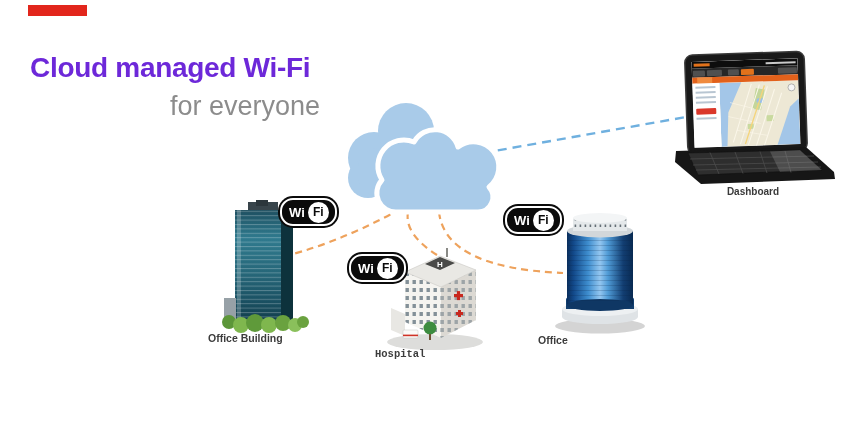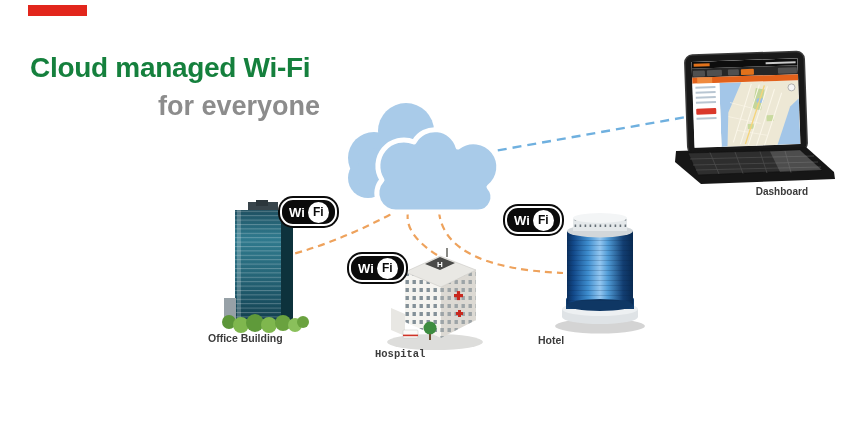--- a/index.html
+++ b/index.html
@@ -8,25 +8,25 @@
     position:relative; width:863px; height:430px; background:#ffffff;
     overflow:hidden; font-family:"Liberation Sans", sans-serif;
   }
   .abs { position:absolute; }
   svg { display:block; }
 
   
   .red-bar { left:28px; top:5px; width:59px; height:11px; background:#e2261c; }
   .title {
     left:30px; top:52px; font-size:28px; font-weight:bold; letter-spacing:-0.3px;
-    color:#15803d; white-space:nowrap;
+    color:#6d28d9; white-space:nowrap;
   }
   .subtitle {
     left:120px; top:91px; width:200px; text-align:right;
-    font-size:27px; font-weight:700; color:#8c8c8c; white-space:nowrap;
+    font-size:27px; font-weight:400; color:#8c8c8c; white-space:nowrap;
   }
 
   
   .wifi-badge {
     width:57px; height:28px; background:#0b0b0b; border:2px solid #ffffff;
     box-shadow:0 0 0 2px #0b0b0b; border-radius:13px;
     display:flex; align-items:center; z-index:4;
   }
   .wifi-badge .wi {
     color:#ffffff; font-weight:bold; font-size:13px; margin-left:7px; letter-spacing:0;
@@ -36,21 +36,21 @@
     margin-left:3px; display:flex; align-items:center; justify-content:center;
   }
   .wifi-badge .fi { color:#0b0b0b; font-weight:bold; font-size:12px; }
 
   
   .site-label {
     width:110px; font-size:10.5px; font-weight:bold;
     color:#3c3c3c; z-index:4;
   }
   .dash-label {
-    width:110px; text-align:right; font-size:10px; font-weight:600;
+    width:110px; text-align:center; font-size:10px; font-weight:600;
     color:#3a3a3a; z-index:4;
   }
 
   
   .laptop-screen {
     left:687px; top:54px; width:118px; height:98px;
     background:#191919; border-radius:7px; padding:6px;
     box-shadow:0 0 0 1.5px #3a3a3a;
     transform:rotate(-2deg); z-index:2;
   }
@@ -275,16 +275,16 @@
       <span class="fi">Fi</span>
     </span>
   </div>
 
   <div class="abs red-bar"></div>
   <div class="abs title">Cloud managed Wi-Fi</div>
   <div class="abs subtitle">for everyone</div>
 
   <div class="abs site-label" style="left:208px;top:332px;">Office Building</div>
   <div class="abs site-label" style="left:375px;top:348px;font-family:Liberation Mono, monospace;">Hospital</div>
-  <div class="abs site-label" style="left:538px;top:334px;">Hotel</div>
+  <div class="abs site-label" style="left:538px;top:334px;">Office</div>
   <div class="abs dash-label" style="left:698px;top:186px;">Dashboard</div>
 
 </div>
 
 </body></html>

